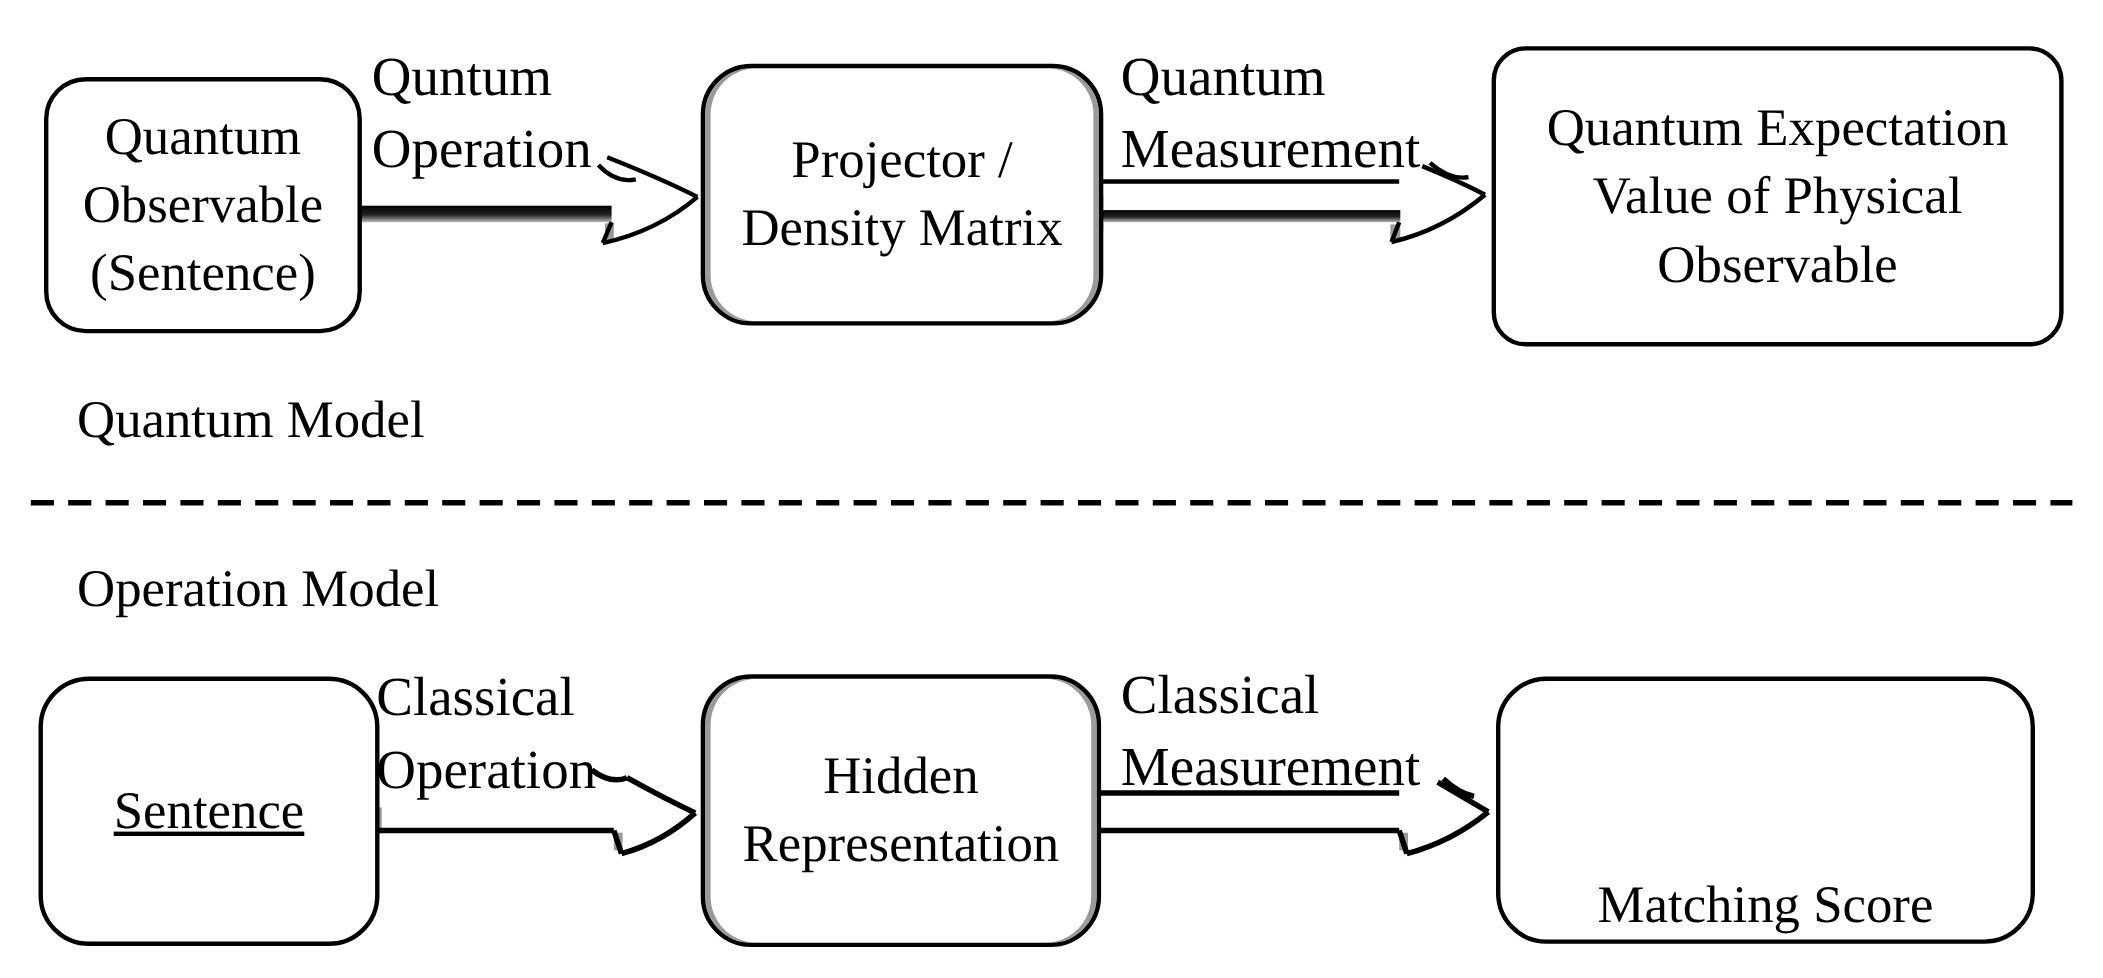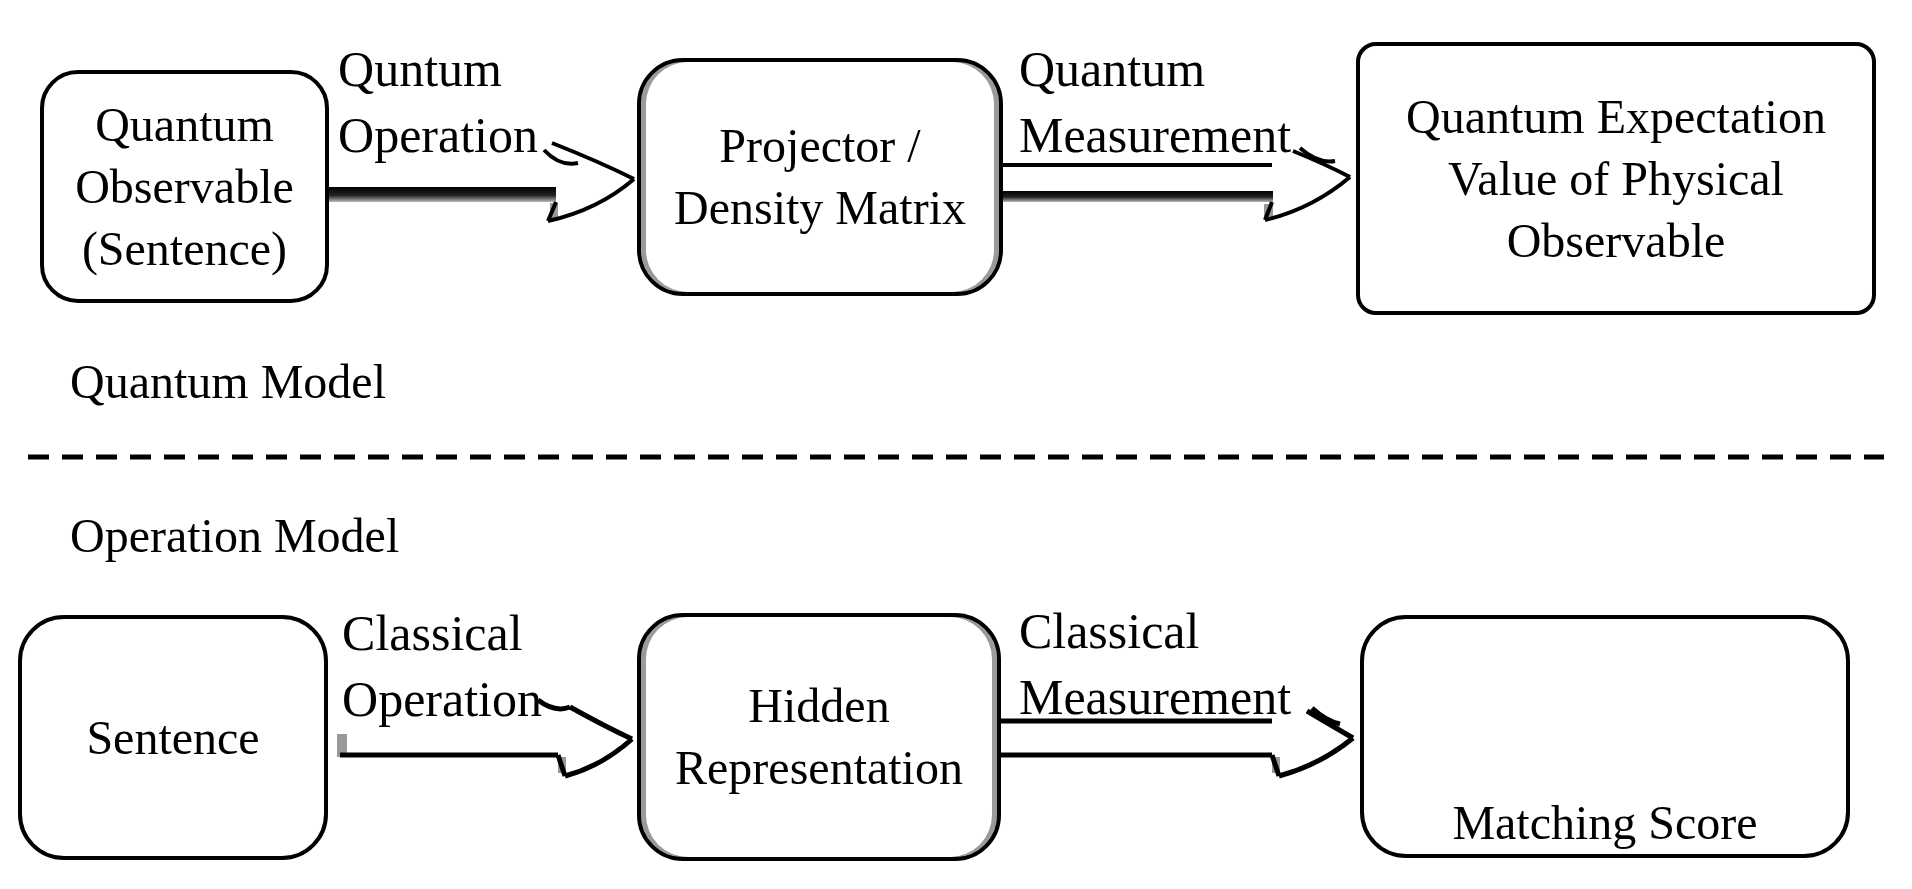--- a/index.html
+++ b/index.html
@@ -99,33 +99,33 @@
       <span class="ln">Projector /</span>
       <span class="ln">Density Matrix</span>
     </div>
   </div>
 
   <div class="arrow-label" style="left:1155px;top:36px;">
     <span class="ln">Quantum</span>
     <span class="ln">Measurement</span>
   </div>
 
-  <div class="dbox" style="left:1356px;top:42px;width:512px;height:265px;border-radius:20px;">
+  <div class="dbox" style="left:1356px;top:42px;width:512px;height:265px;border-radius:31px;">
     <div>
       <span class="ln">Quantum Expectation</span>
       <span class="ln">Value of Physical</span>
       <span class="ln">Observable</span>
     </div>
   </div>
 
   <div class="model-label" style="left:70px;top:352px;">Quantum Model</div>
 
   <div class="model-label" style="left:70px;top:506px;">Operation Model</div>
 
-  <div class="dbox" style="left:18px;top:615px;width:302px;height:237px;border-radius:46px;">
+  <div class="dbox" style="left:35px;top:615px;width:302px;height:237px;border-radius:46px;text-decoration:underline;">
     <div>
       <span class="ln">Sentence</span>
     </div>
   </div>
 
   <div class="arrow-label" style="left:442px;top:600px;">
     <span class="ln">Classical</span>
     <span class="ln">Operation</span>
   </div>
 

